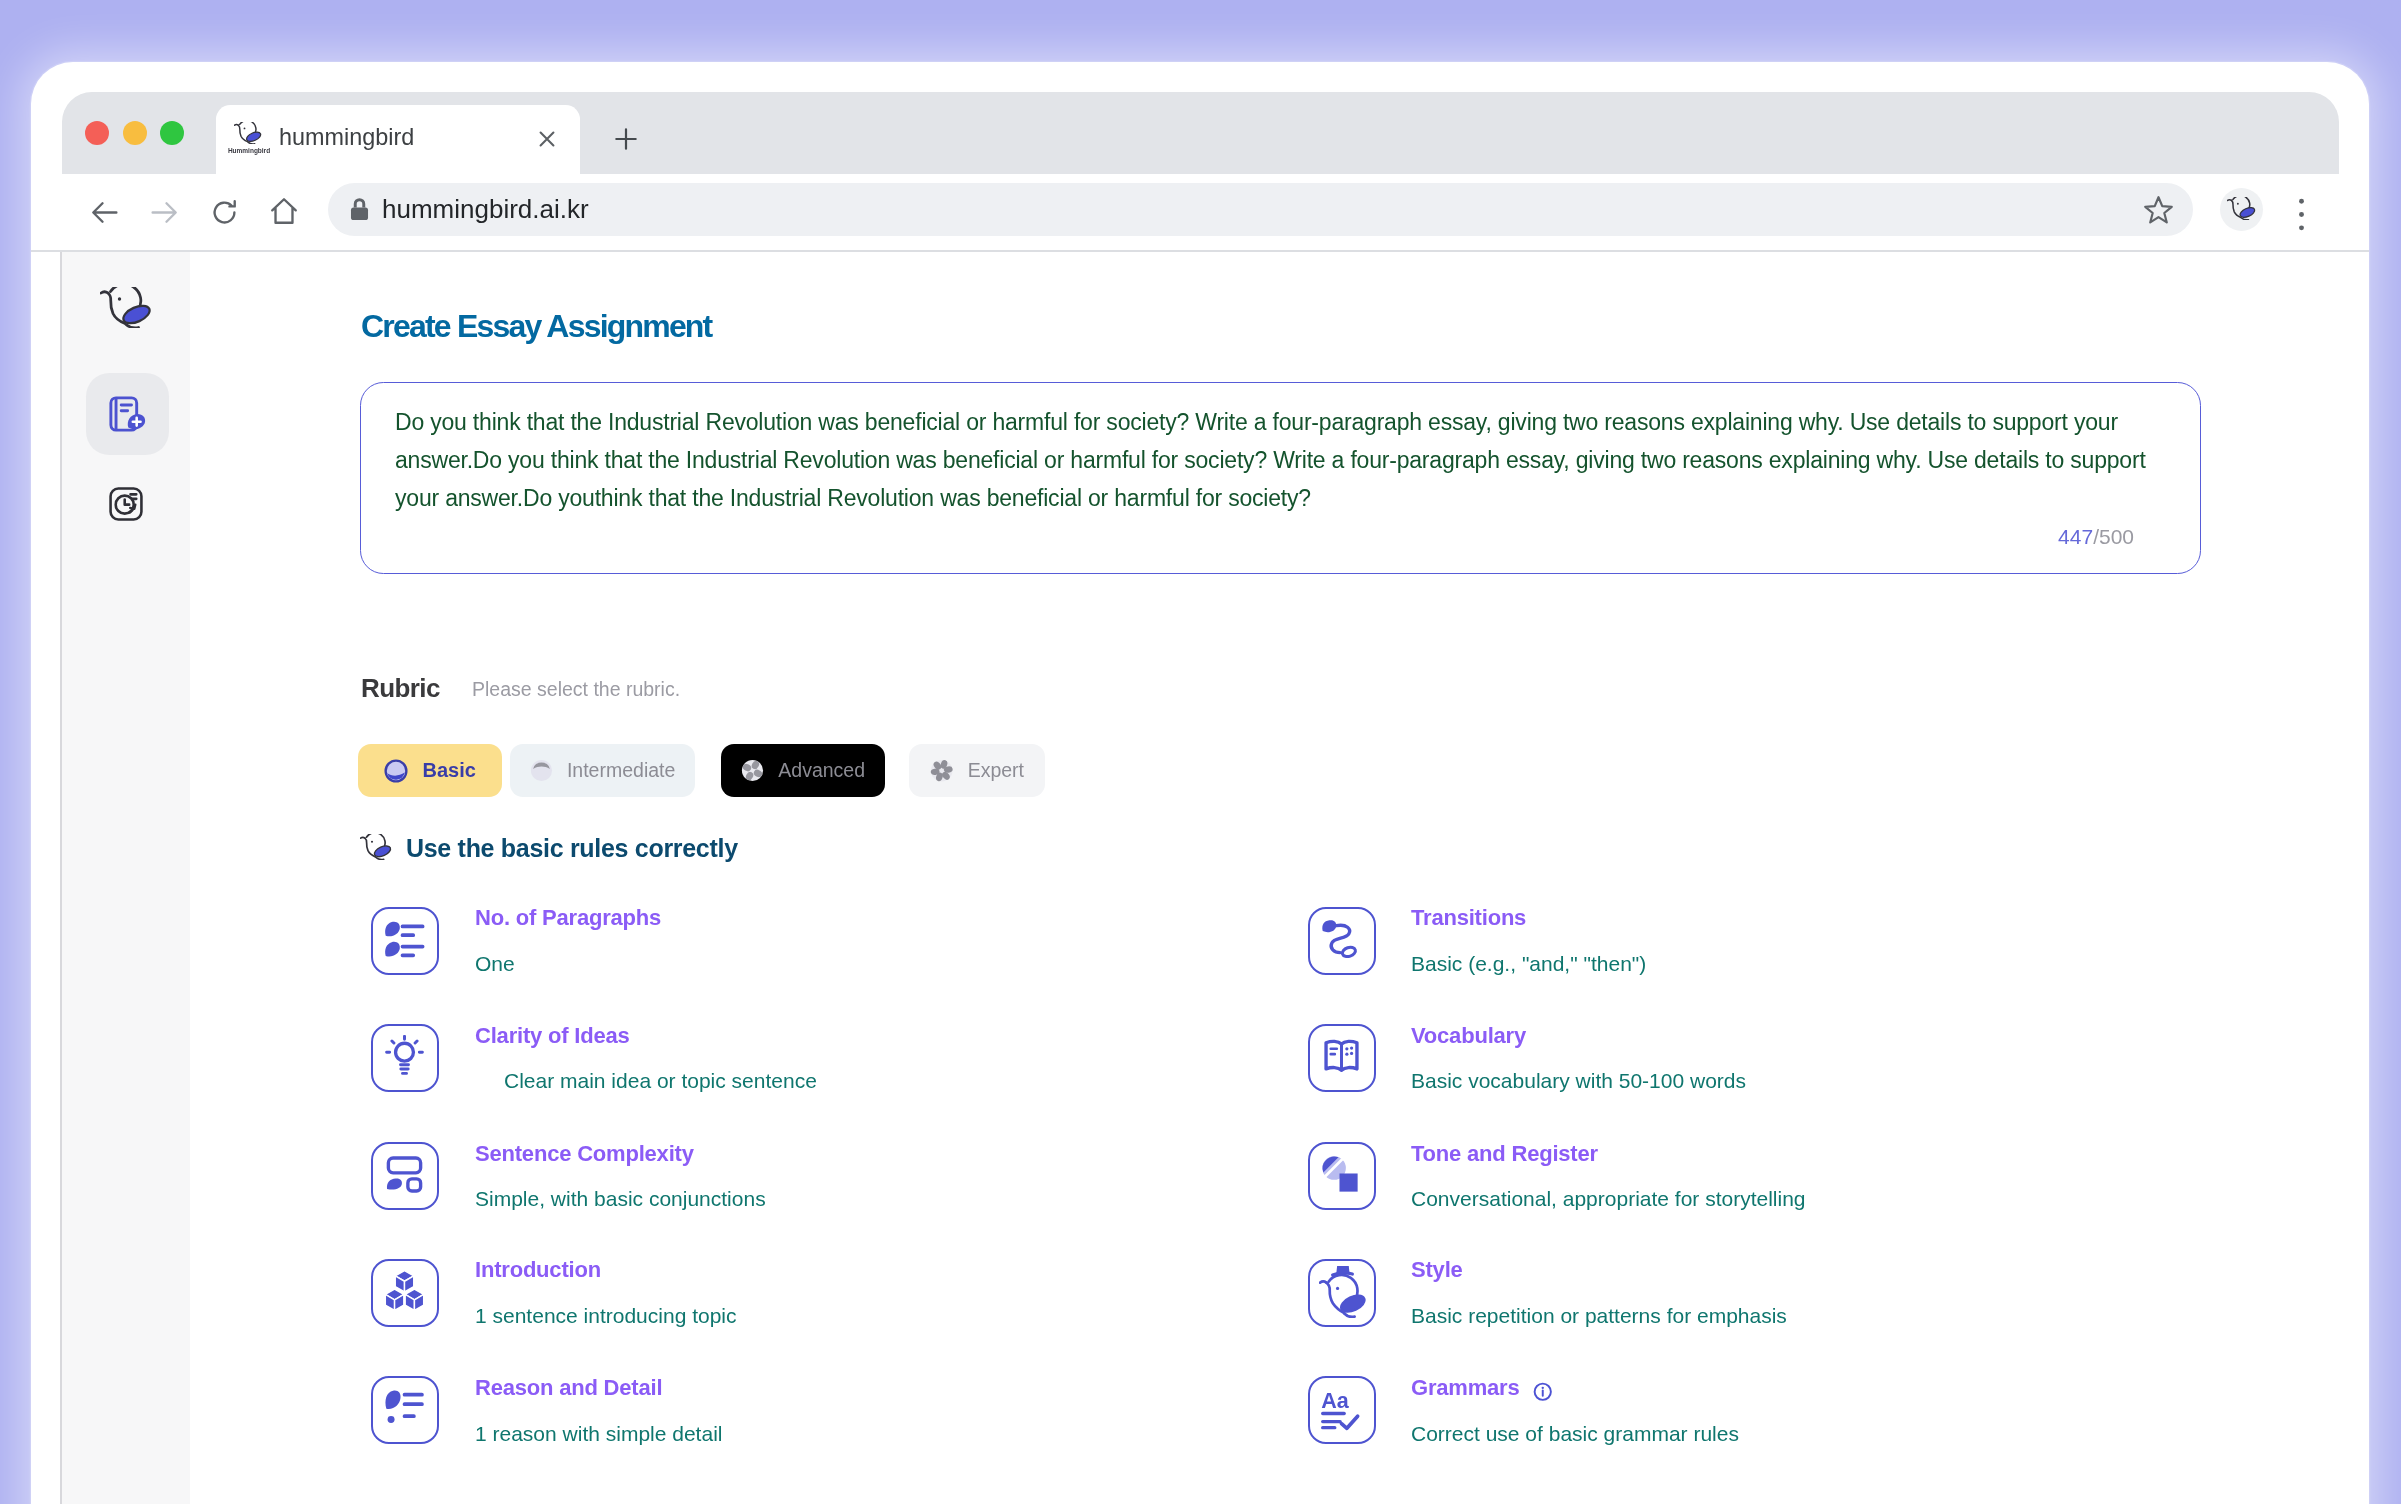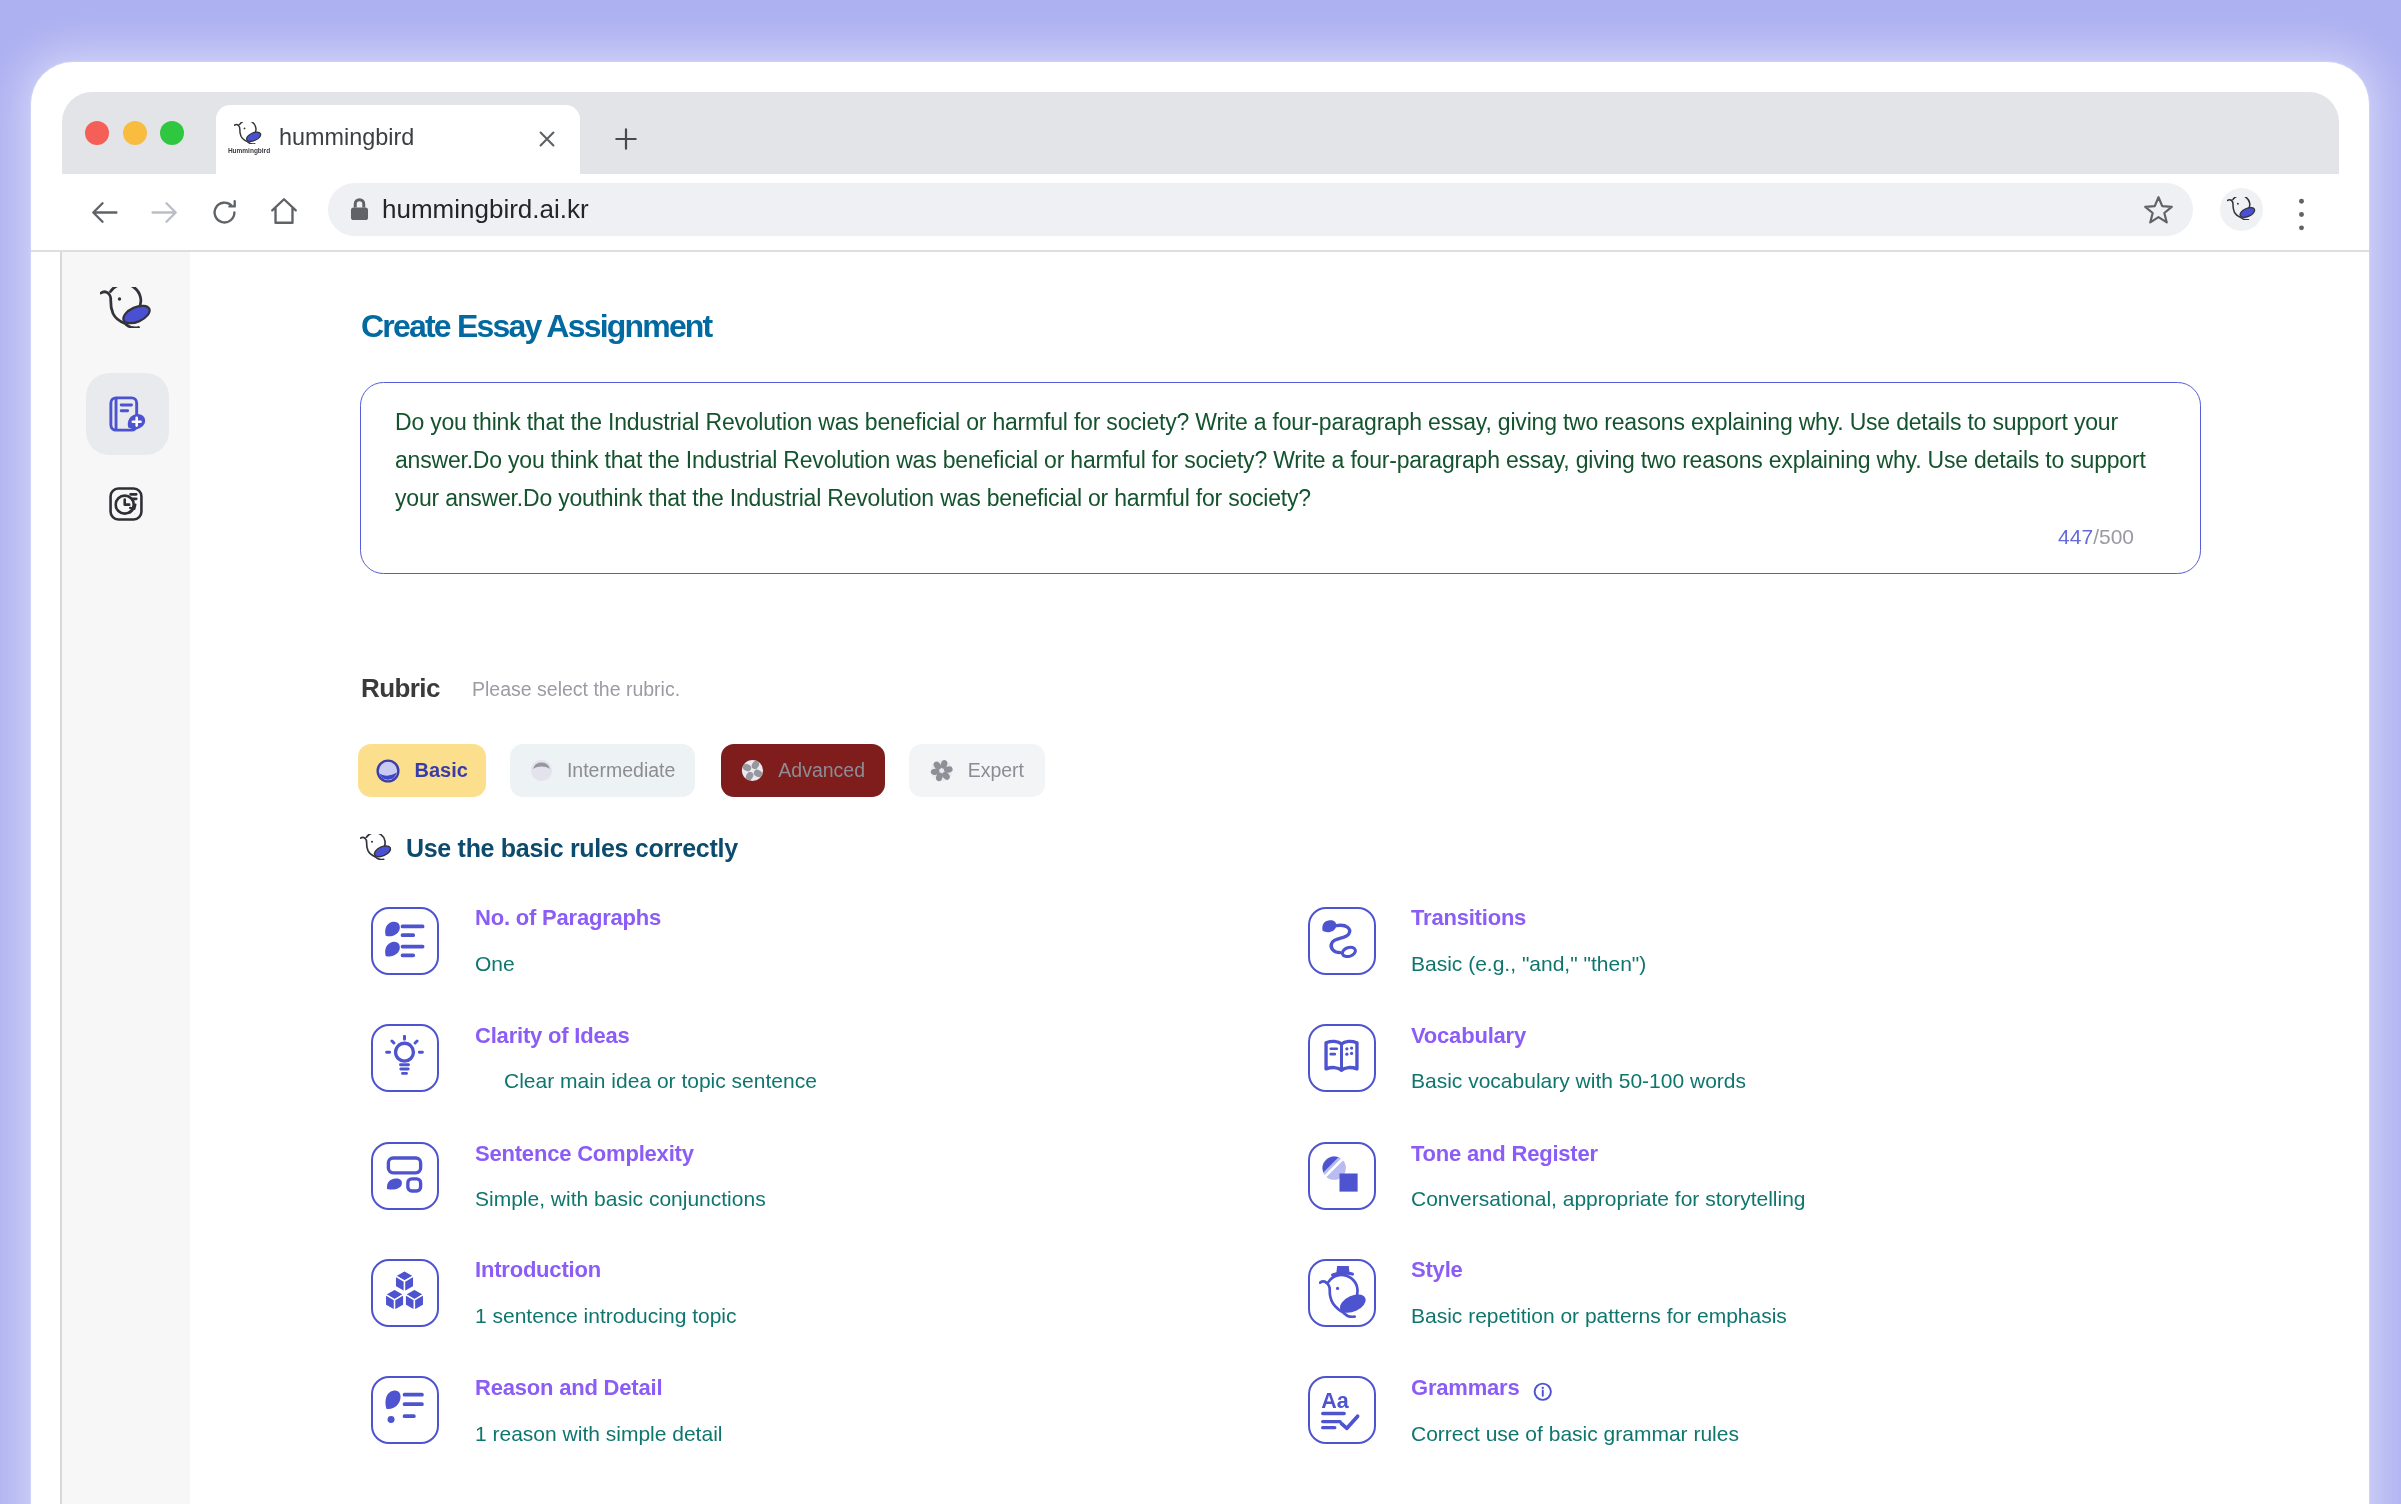--- a/index.html
+++ b/index.html
@@ -25,24 +25,24 @@
   #h1{left:330px;top:248px;font-size:32px;line-height:32px;font-weight:bold;
       letter-spacing:-1.8px;color:#0369a1;}
   #ta{left:329px;top:320px;width:1839px;height:190px;border:1.9px solid #575cd8;border-radius:23.4px;background:#fff;}
   #tatext{left:34px;top:20px;font-size:23px;line-height:38px;color:#14532d;letter-spacing:-0.2px;white-space:nowrap;}
   #counter{right:66px;top:142px;font-size:21px;line-height:24px;color:#9a9aa2;}
   #counter b{color:#6569d9;font-weight:normal;}
   #rubric{left:330px;top:613px;font-size:26px;line-height:26px;font-weight:bold;letter-spacing:-0.6px;color:#3a3a3c;}
   #tagline{left:441px;top:618px;font-size:19.5px;line-height:19.5px;color:#9b9ba3;}
   .pill{top:682px;height:53px;border-radius:13px;display:flex;align-items:center;justify-content:center;gap:14.3px;}
   .pill .pt{font-size:19.5px;color:#8c8c94;}
-  #pill-basic{left:327px;width:128px;background:#fbdf8d;}
+  #pill-basic{left:327px;width:144px;background:#fbdf8d;}
   #pill-basic .pt{font-size:20px;font-weight:bold;color:#393da8;}
   #pill-int{left:479px;width:185px;background:#edf2f5;}
-  #pill-adv{left:690px;width:164px;background:#7f1d1d;}
+  #pill-adv{left:690px;width:164px;background:#000000;}
   #pill-exp{left:878px;width:136px;background:#f3f4f6;}
   #sechead{left:375px;top:774px;font-size:25px;line-height:25px;font-weight:bold;letter-spacing:-0.3px;color:#0c4a6e;}
   .ibox{width:64px;height:64px;border:2.9px solid #4e54d0;border-radius:18px;}
   .gtitle{font-size:22px;line-height:22px;font-weight:bold;letter-spacing:-0.2px;color:#8b5cf6;white-space:nowrap;}
   .gsub{font-size:21px;line-height:21px;color:#0f766e;white-space:nowrap;text-align:center;}
 </style>
 </head>
 <body>
 <svg width="0" height="0" style="position:absolute">
   <defs>

